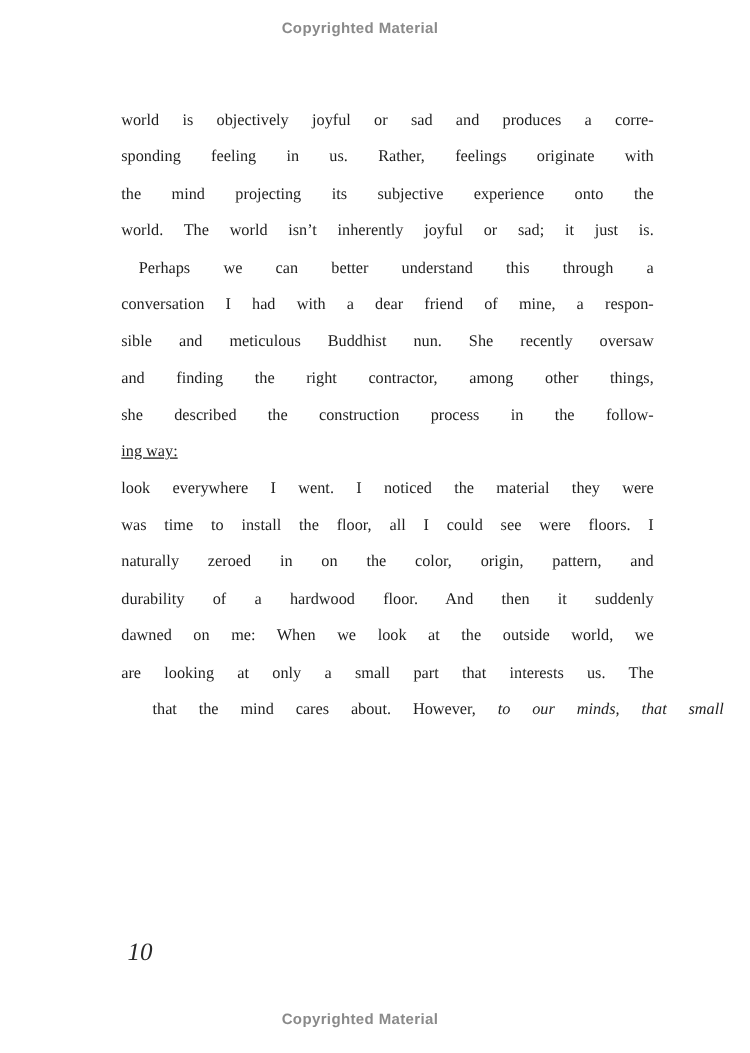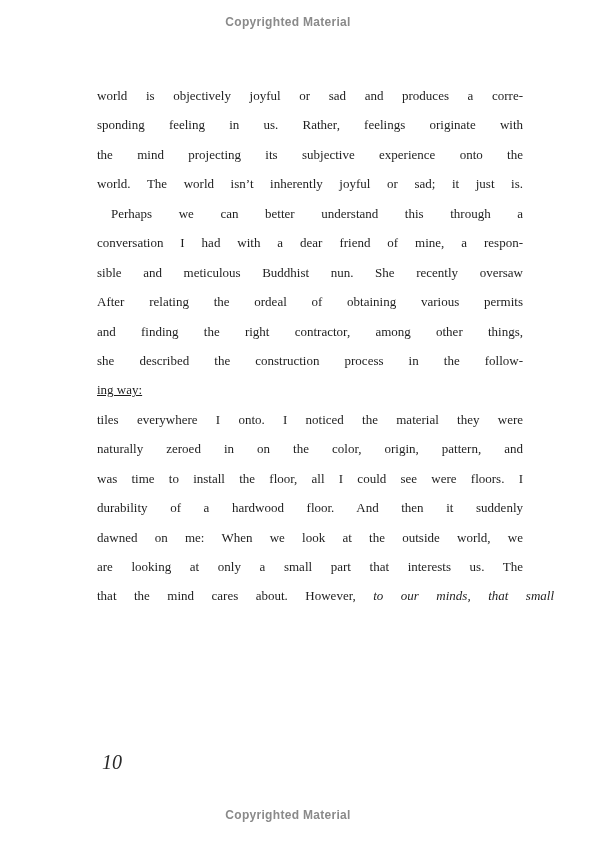--- a/index.html
+++ b/index.html
@@ -32,21 +32,21 @@
   }
   .line {
     text-align: justify;
     text-align-last: justify;
     text-justify: inter-word;
     height: 29.45px;
     white-space: normal;
   }
   .line.no-just { text-align-last: left; text-decoration: underline; }
   .line.indent { text-indent: 14px; }
-  .line.wide { width: 457px; }
+  .line.wide { width: 457px; margin-left: 25px; }
   .italic { font-style: italic; }
   .page-number {
     position: absolute;
     left: 102px; top: 751px;
     font-size: 20px;
     font-style: italic;
     color: #2a2a2a;
   }
 </style>
 </head>
@@ -55,27 +55,26 @@
 <div class="copyright top">Copyrighted Material</div>
 
 <div class="body-text">
     <div class="line">world is objectively joyful or sad and produces a corre-</div>
     <div class="line">sponding feeling in us. Rather, feelings originate with</div>
     <div class="line">the mind projecting its subjective experience onto the</div>
     <div class="line">world. The world isn’t inherently joyful or sad; it just is.</div>
     <div class="line indent">Perhaps we can better understand this through a</div>
     <div class="line">conversation I had with a dear friend of mine, a respon-</div>
     <div class="line">sible and meticulous Buddhist nun. She recently oversaw</div>
-    <div class="line">After relating the ordeal of obtaining various permits</div>
     <div class="line">and finding the right contractor, among other things,</div>
     <div class="line">she described the construction process in the follow-</div>
     <div class="line no-just">ing way:</div>
-    <div class="line">tiles everywhere I onto. I noticed the material they were</div>
+    <div class="line">look everywhere I went. I noticed the material they were</div>
+    <div class="line">was time to install the floor, all I could see were floors. I</div>
     <div class="line">naturally zeroed in on the color, origin, pattern, and</div>
-    <div class="line">was time to install the floor, all I could see were floors. I</div>
     <div class="line">durability of a hardwood floor. And then it suddenly</div>
     <div class="line">dawned on me: When we look at the outside world, we</div>
     <div class="line">are looking at only a small part that interests us. The</div>
     <div class="line wide"><span>that the mind cares about. However, </span><span class="italic">to our minds, that small</span></div>
   </div>
 
 <div class="page-number">10</div>
 
 <div class="copyright bottom">Copyrighted Material</div>
 

